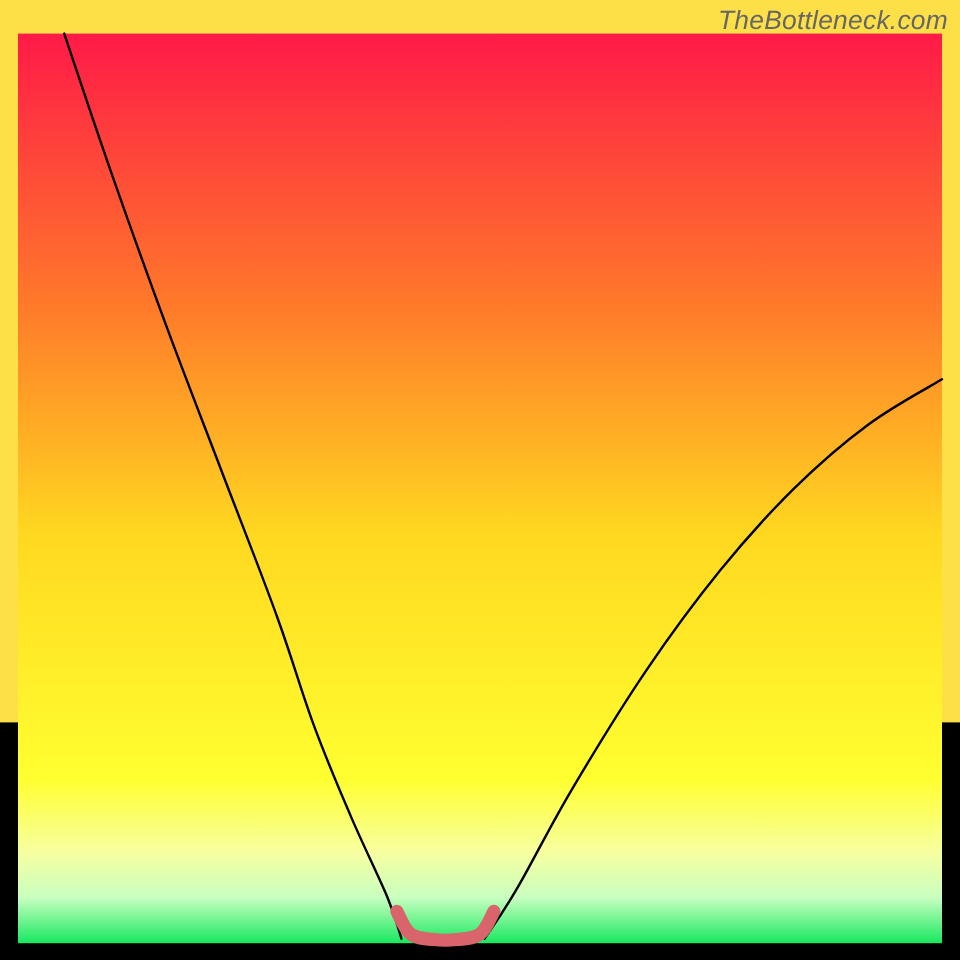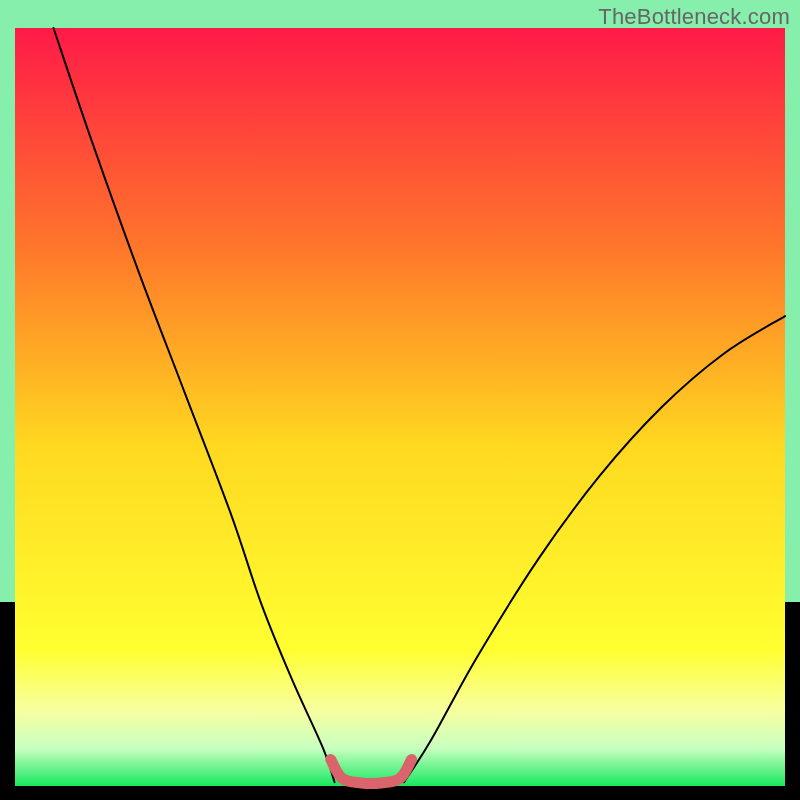--- a/index.html
+++ b/index.html
@@ -7,21 +7,22 @@
     padding: 0;
     width: 800px;
     height: 800px;
     background: #000;
     overflow: hidden;
   }
   .frame {
     position: relative;
     width: 800px;
     height: 602px;
-    background: #86efac;
+    background: #fde047;
+    font-style: italic;
   }
   .watermark {
     position: absolute;
     top: 4px;
     right: 10px;
     font-family: Arial, Helvetica, sans-serif;
     font-size: 22px;
     letter-spacing: 0.2px;
     color: #666;
     font-weight: 500;

